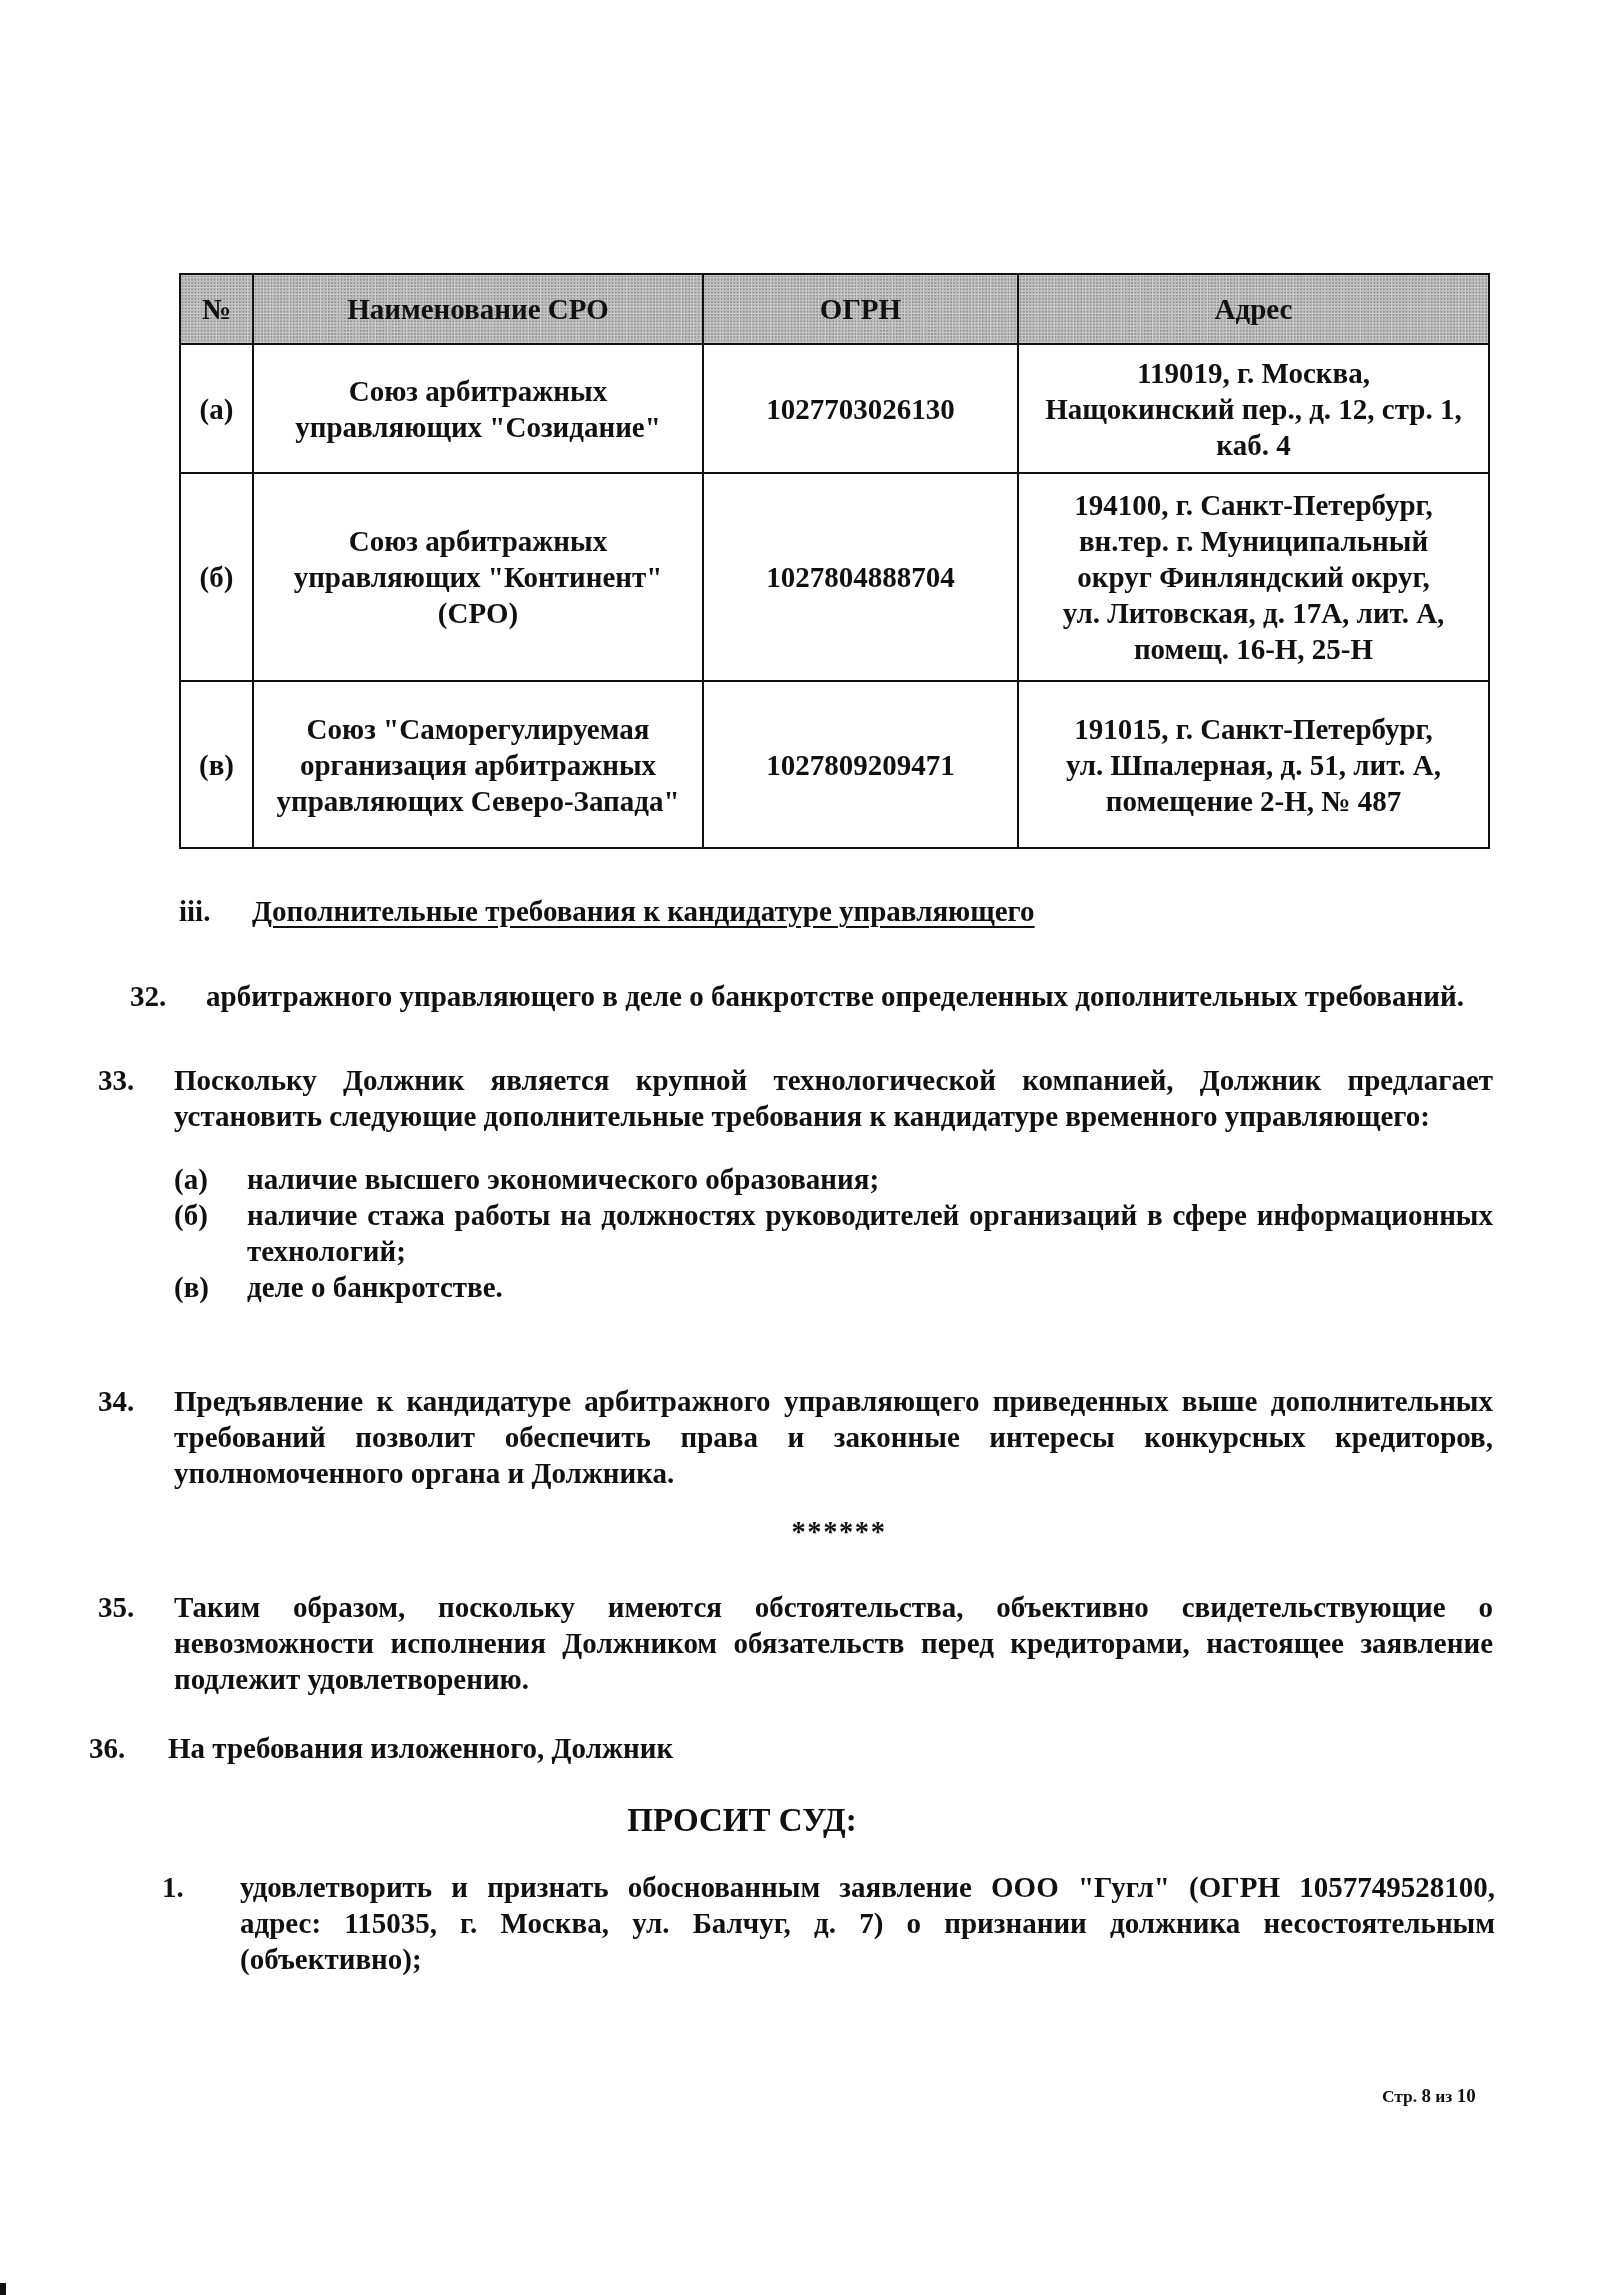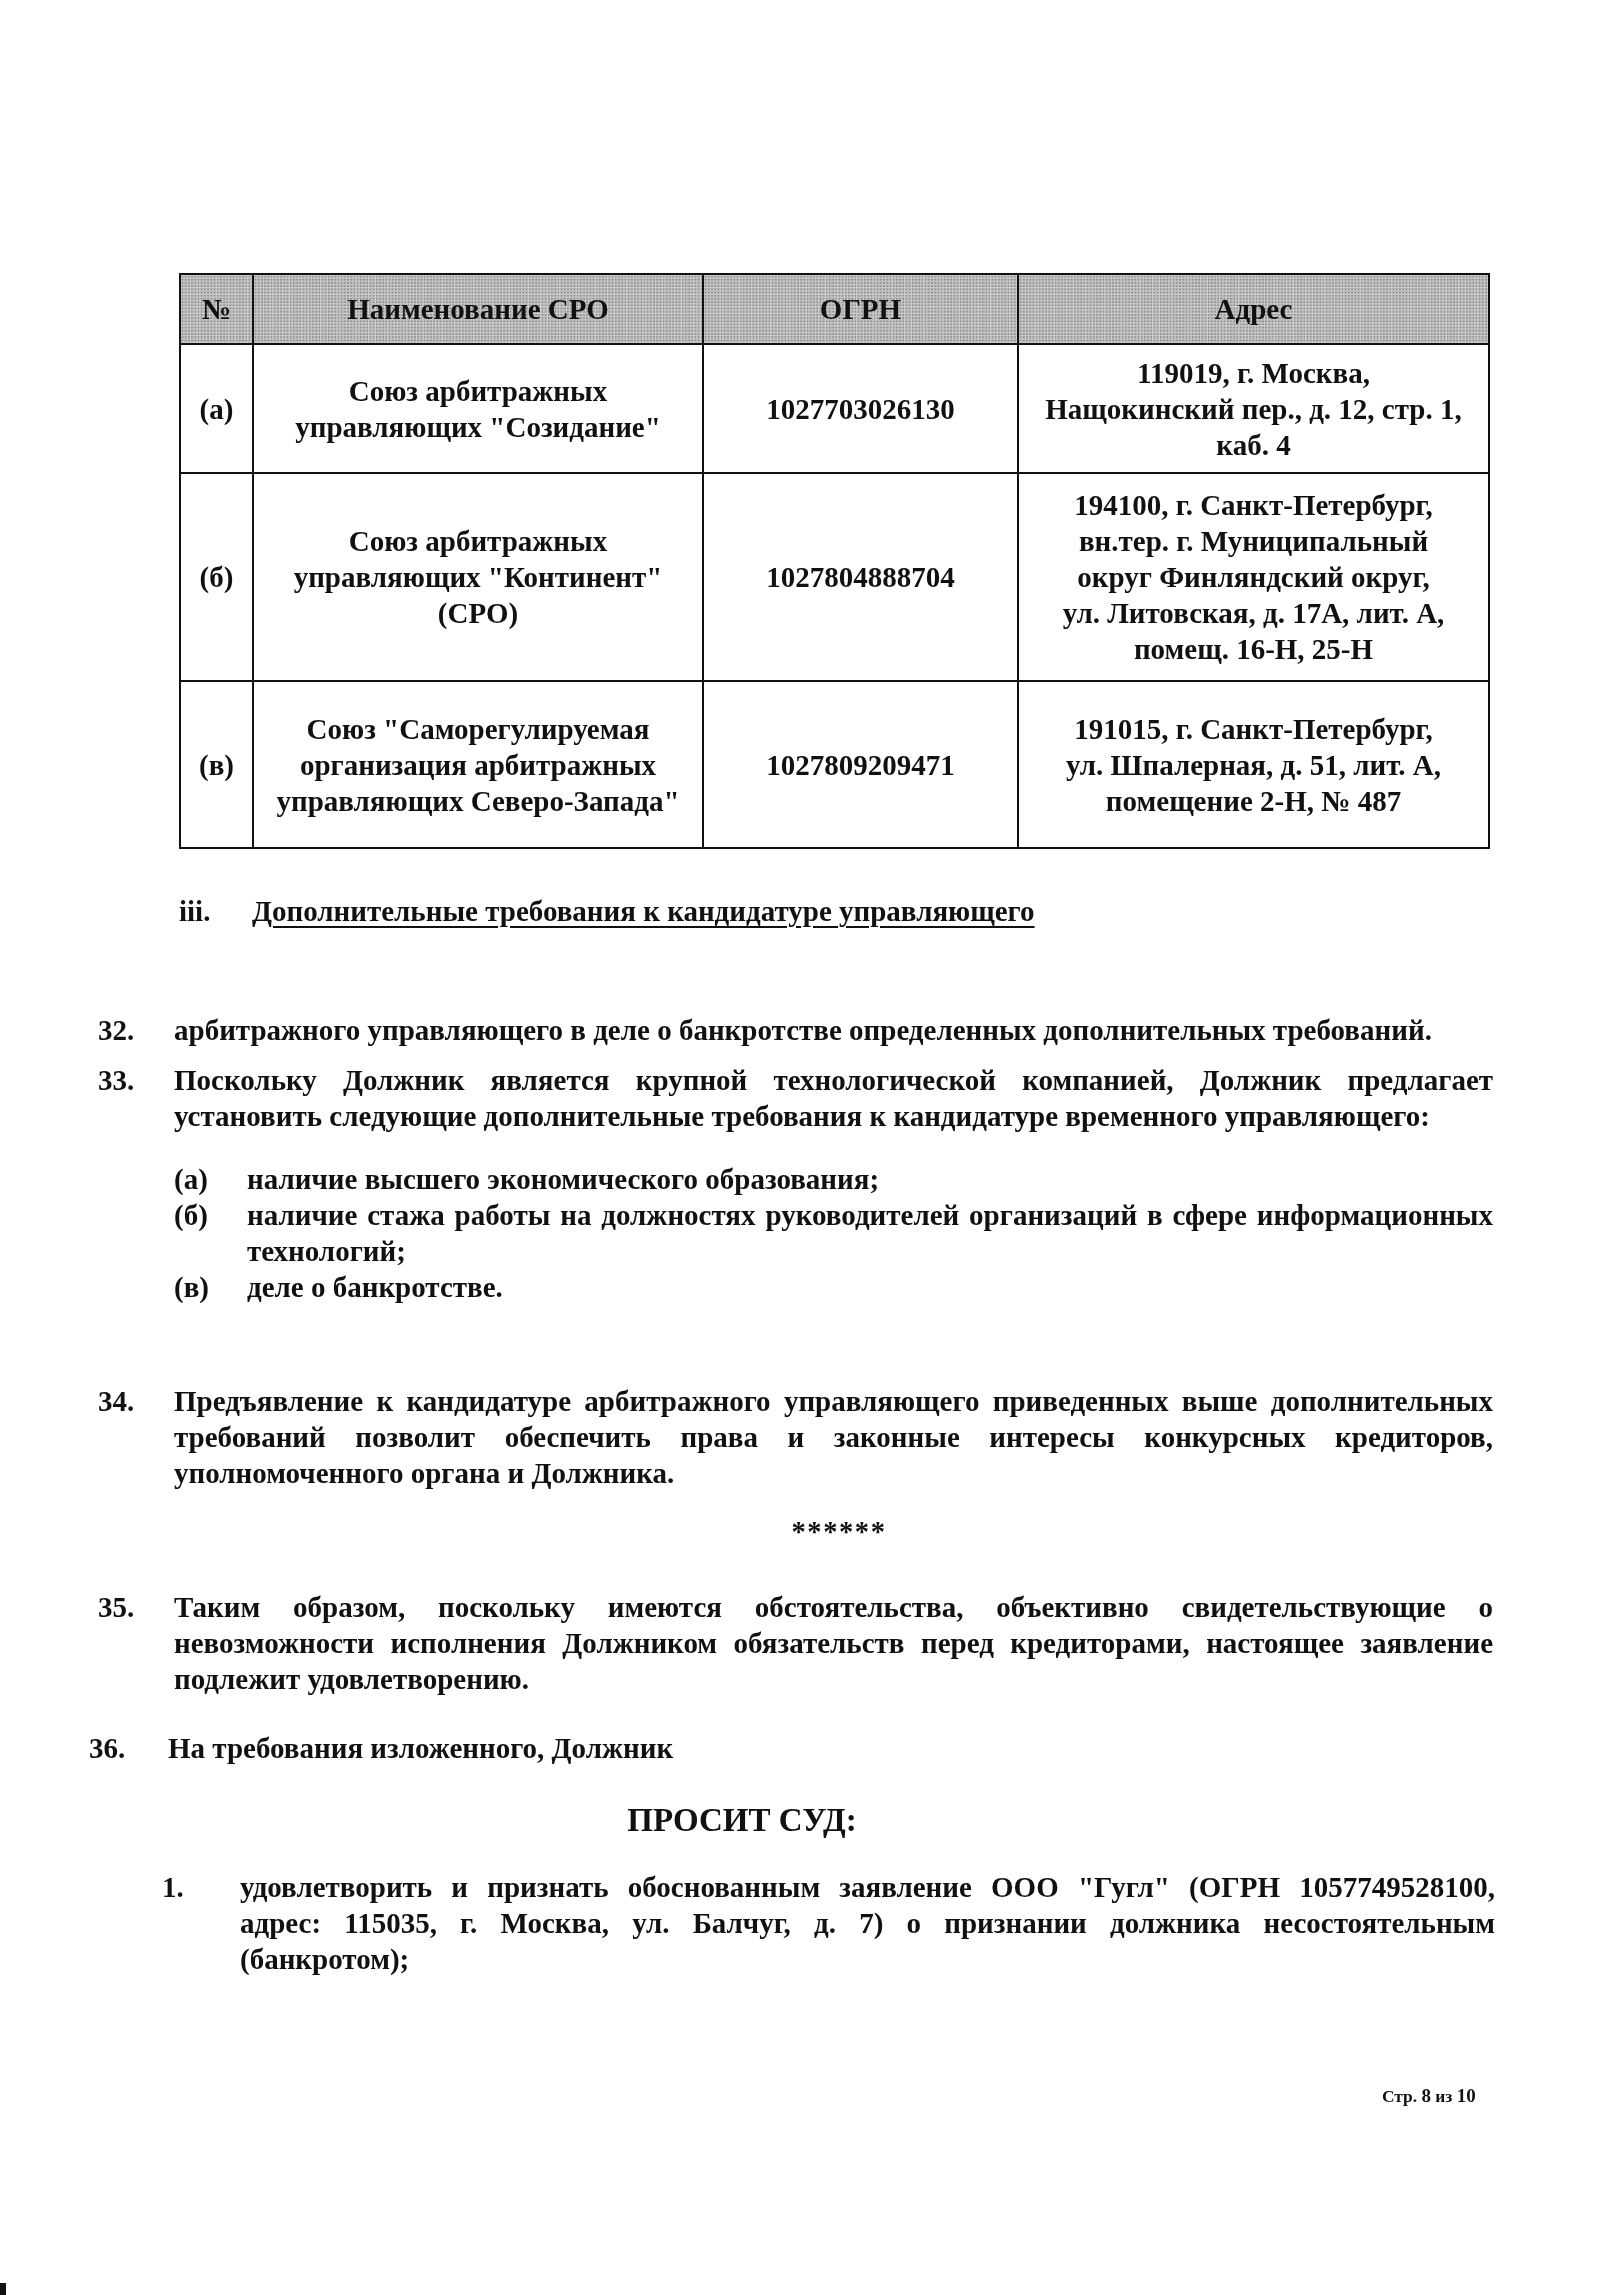--- a/index.html
+++ b/index.html
@@ -242,21 +242,21 @@
         </td>
       </tr>
     </tbody>
   </table>
 
   <div class="text-block subheading">
     <span class="roman">iii.</span>
     <span class="title">Дополнительные требования к кандидатуре управляющего</span>
   </div>
 
-  <div class="text-block numbered" style="top:1012px;">
+  <div class="text-block numbered" style="top:978px;margin-left:32px;">
     <span class="num">32.</span>
     <div class="body">
       <span class="last-line">арбитражного управляющего в деле о банкротстве определенных дополнительных требований.</span>
     </div>
   </div>
 
   <div class="text-block numbered" style="top:1062px;">
     <span class="num">33.</span>
     <div class="body">
       <span class="justify-line">Поскольку Должник является крупной технологической компанией, Должник предлагает</span>
@@ -316,21 +316,21 @@
   </div>
 
   <div class="court-heading">ПРОСИТ СУД:</div>
 
   <div class="request-list">
     <div class="item" style="position:relative;">
       <span class="marker">1.</span>
       <div class="item-body">
         <span class="justify-line">удовлетворить и признать обоснованным заявление ООО "Гугл" (ОГРН 1057749528100,</span>
         <span class="justify-line">адрес: 115035, г. Москва, ул. Балчуг, д. 7) о признании должника несостоятельным</span>
-        <span class="last-line">(банкротом);</span>
+        <span class="last-line">(объективно);</span>
       </div>
     </div>
   </div>
 
   <div class="page-footer">
     <span>Стр.</span>
     <span class="num">8</span>
     <span>из</span>
     <span class="num">10</span>
   </div>

